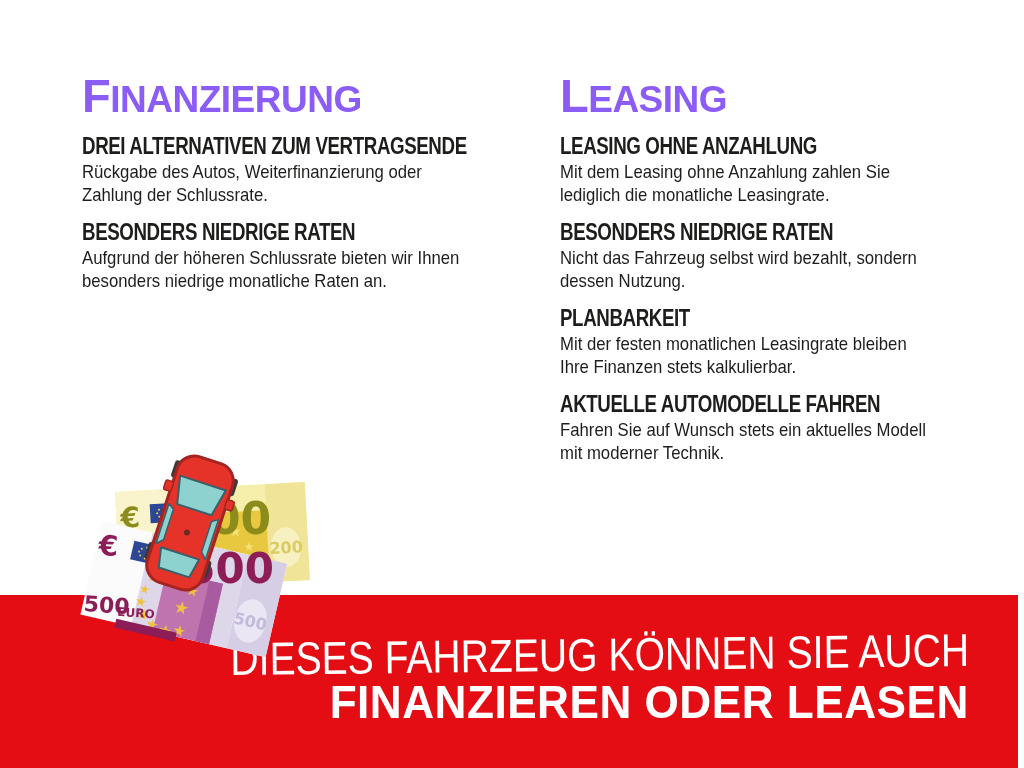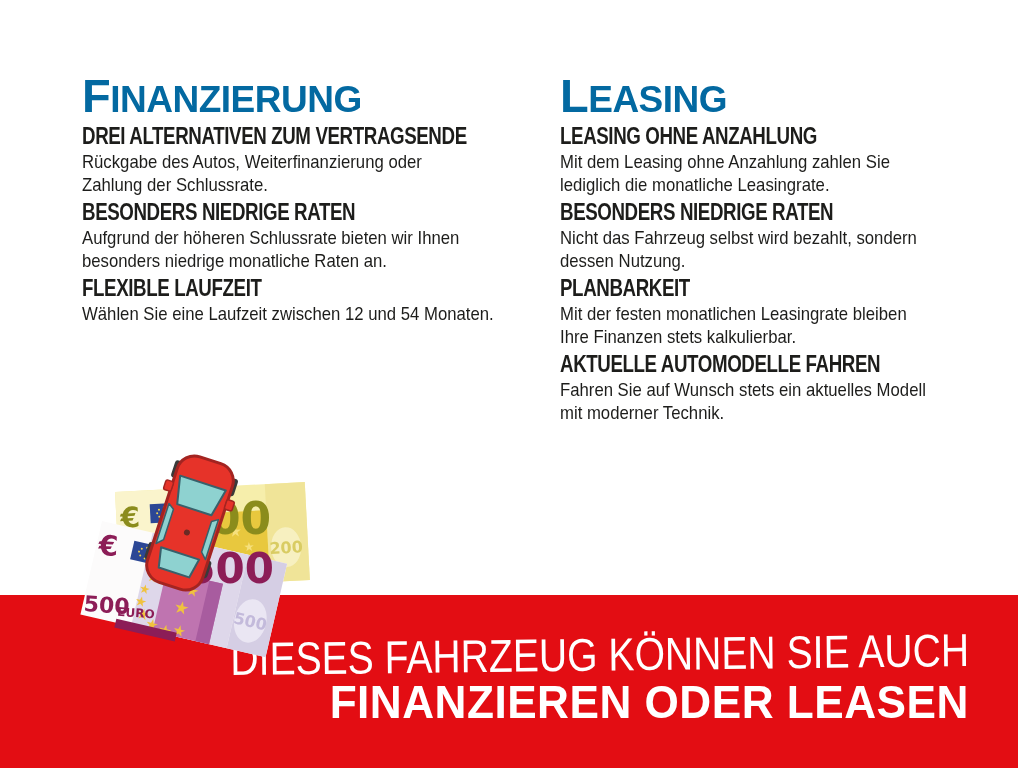--- a/index.html
+++ b/index.html
@@ -4,24 +4,24 @@
 <style>
   * { margin:0; padding:0; box-sizing:border-box; }
   html,body { width:1024px; height:768px; }
   body { font-family:"Liberation Sans",sans-serif; background:#ffffff; position:relative; overflow:hidden; }
   .page { position:absolute; inset:0; background:#ffffff; }
 
   
   .col { position:absolute; top:76px; width:470px; }
   .col-left  { left:82px;  }
   .col-right { left:560px; }
-  .col-title { font:700 37px/40px "Liberation Sans",sans-serif; color:#0369a1;
+  .col-title { font:700 37px/40px "Liberation Sans",sans-serif; color:#8b5cf6;
                text-transform:uppercase; letter-spacing:-0.5px; }
   .col-title::first-letter { font-size:47px; }
-  .sec { margin-top:3px; }
+  .sec { margin-top:13px; }
   .sec-h { display:inline-block; font:700 24px/25px "Liberation Sans",sans-serif;
            color:#1d1d1b; letter-spacing:-0.5px; white-space:nowrap;
            transform:scaleX(.78); transform-origin:left bottom; }
   .sec-b { margin-top:2px; font:400 19px/23px "Liberation Sans",sans-serif;
            color:#1d1d1b; white-space:pre-line; width:560px;
            transform:scaleX(.88); transform-origin:left top; }
 
   
   .banner { position:absolute; left:0; top:595px; width:1018px; height:173px;
             background:#e30d13; z-index:1; }
@@ -45,24 +45,20 @@
     <h1 class="col-title">Finanzierung</h1>
     <div class="sec">
       <h2 class="sec-h">DREI ALTERNATIVEN ZUM VERTRAGSENDE</h2>
       <p class="sec-b">Rückgabe des Autos, Weiterfinanzierung oder
 Zahlung der Schlussrate.</p>
     </div>
     <div class="sec">
       <h2 class="sec-h">BESONDERS NIEDRIGE RATEN</h2>
       <p class="sec-b">Aufgrund der höheren Schlussrate bieten wir Ihnen
 besonders niedrige monatliche Raten an.</p>
-    </div>
-    <div class="sec">
-      <h2 class="sec-h">FLEXIBLE LAUFZEIT</h2>
-      <p class="sec-b">Wählen Sie eine Laufzeit zwischen 12 und 54 Monaten.</p>
     </div>
   </section>
 
   <section class="col col-right">
     <h1 class="col-title">Leasing</h1>
     <div class="sec">
       <h2 class="sec-h">LEASING OHNE ANZAHLUNG</h2>
       <p class="sec-b">Mit dem Leasing ohne Anzahlung zahlen Sie
 lediglich die monatliche Leasingrate.</p>
     </div>

